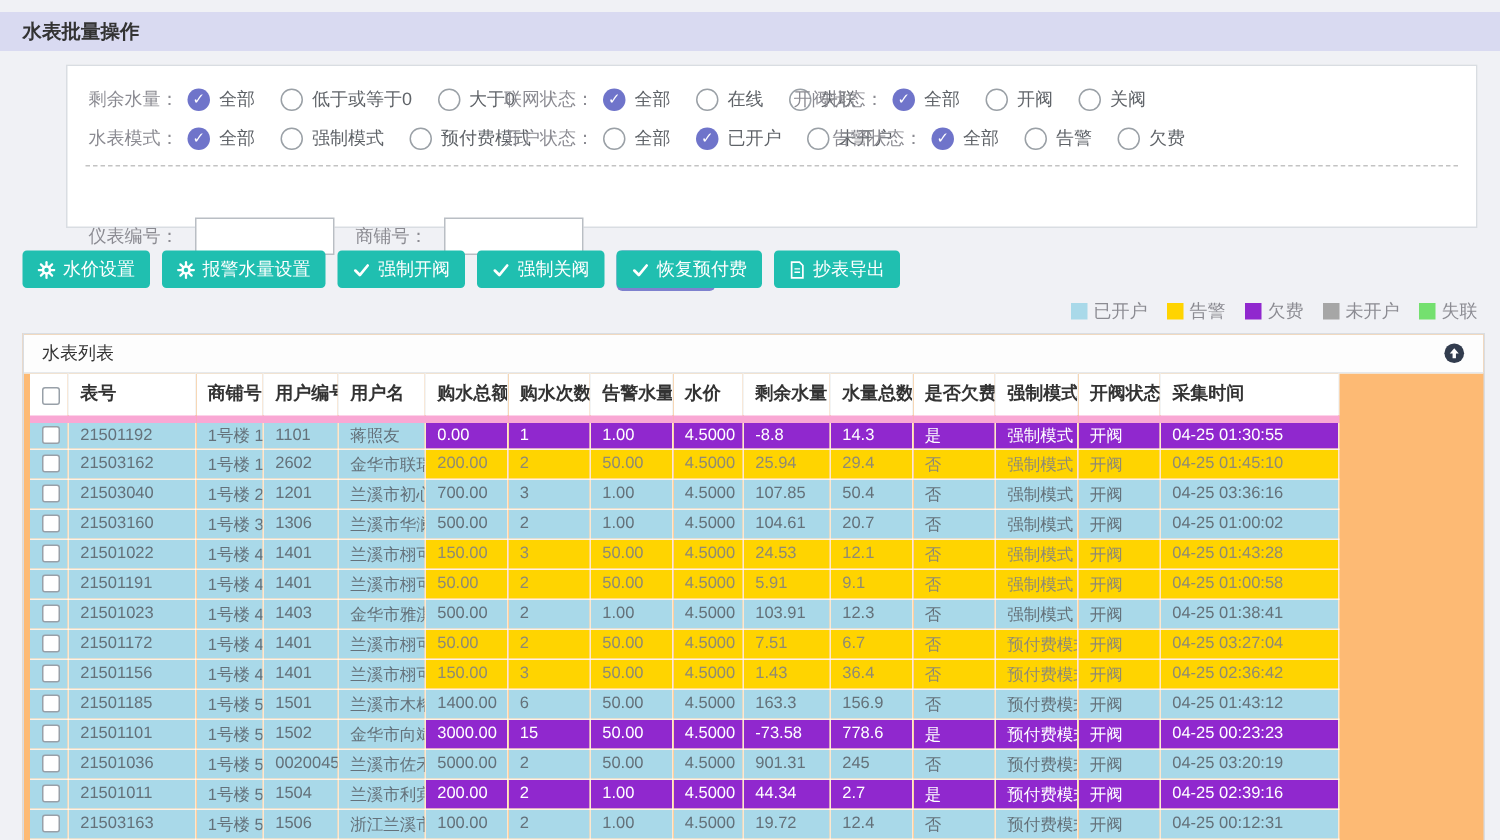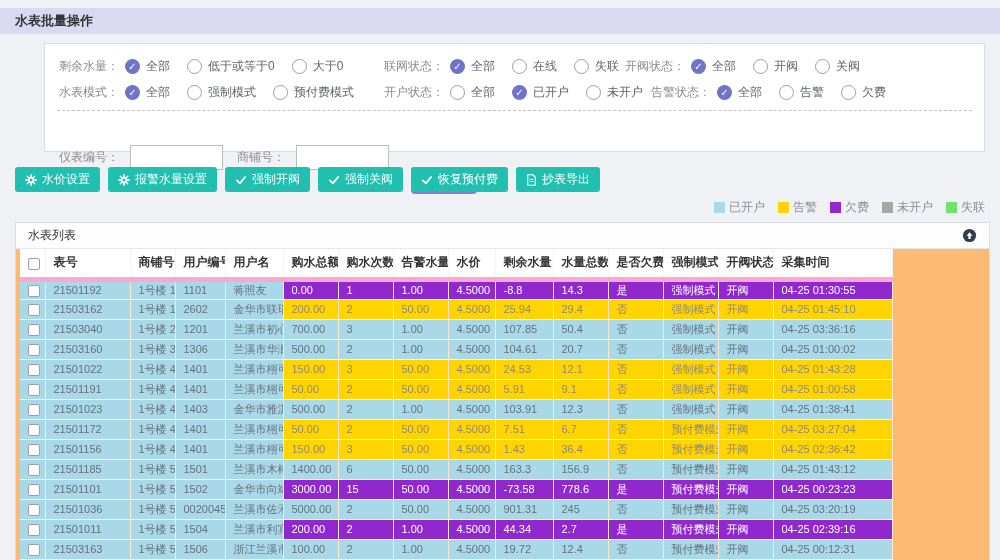--- a/index.html
+++ b/index.html
@@ -15,21 +15,21 @@
     background:#d9daf1; display:flex; align-items:center;
   }
   .topbar-title { padding-left:15px; font-size:13px; font-weight:bold; color:#333; }
 
   
   .filter-panel {
     position:absolute; left:44px; top:43px; width:941px; height:109px;
     background:#fff; border:1px solid #d9dde2;
   }
   .radio-rows { padding:9px 0 0 14px; }
-  .radio-row { display:flex; align-items:center; height:26px; font-size:12px;gap:48px; }
+  .radio-row { display:flex; align-items:center; height:26px; font-size:12px; }
   .filter-group { display:flex; align-items:center; }
   .radio-row .filter-group:nth-child(1){ width:277px; }
   .radio-row:nth-child(1) .filter-group:nth-child(2){ width:193px;text-align:center; }
   .radio-row:nth-child(2) .filter-group:nth-child(2){ width:219px; }
   .glabel { color:#8b8b92; margin-right:6px; white-space:nowrap; }
   .radio-option { display:flex; align-items:center; margin-right:17px; cursor:pointer; color:#5f6368; white-space:nowrap; }
   .radio-ic { width:15px; height:15px; border-radius:50%; margin-right:6px; flex:0 0 15px; }
   .radio-ic.checked { background:#6f74ca; color:#fff; font-size:10px; font-weight:bold;
     display:flex; align-items:center; justify-content:center; }
   .radio-ic.unchecked { border:1px solid #9aa0a6; background:#fff; }

